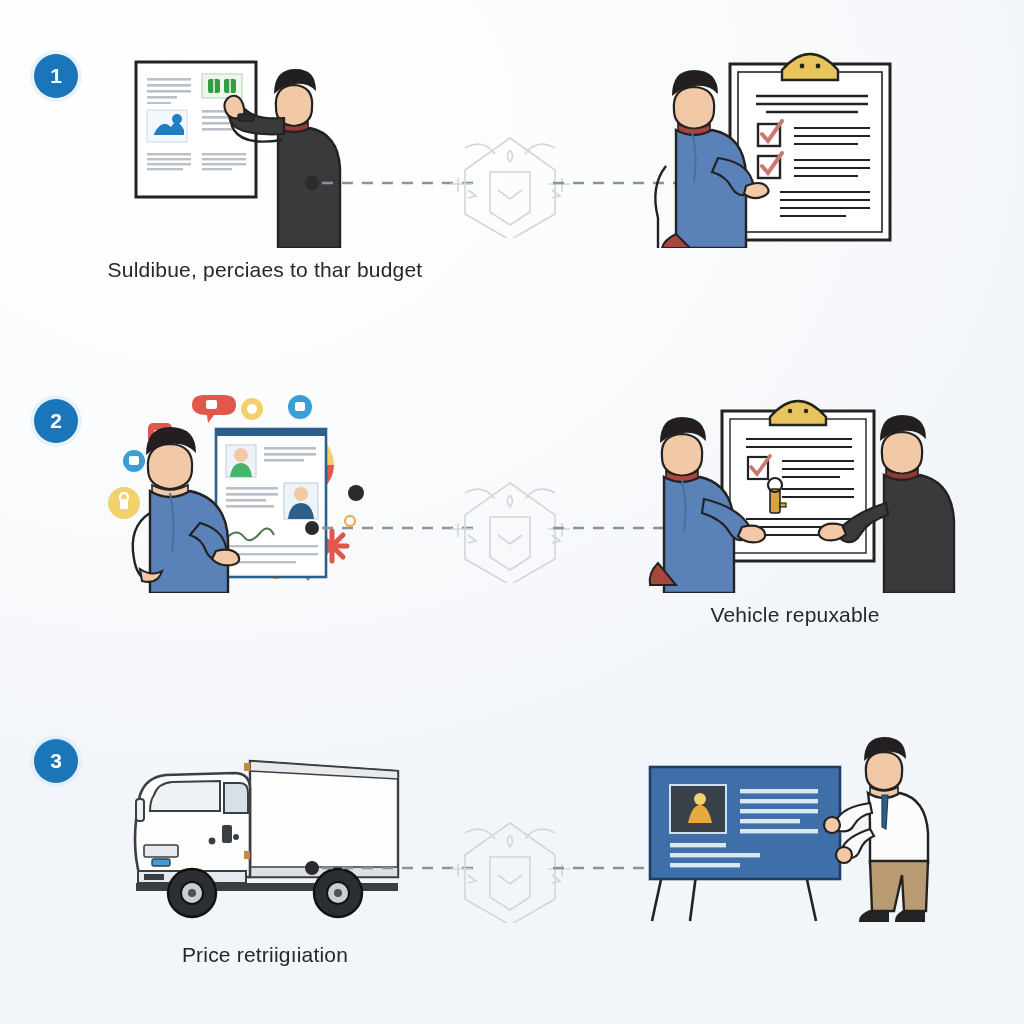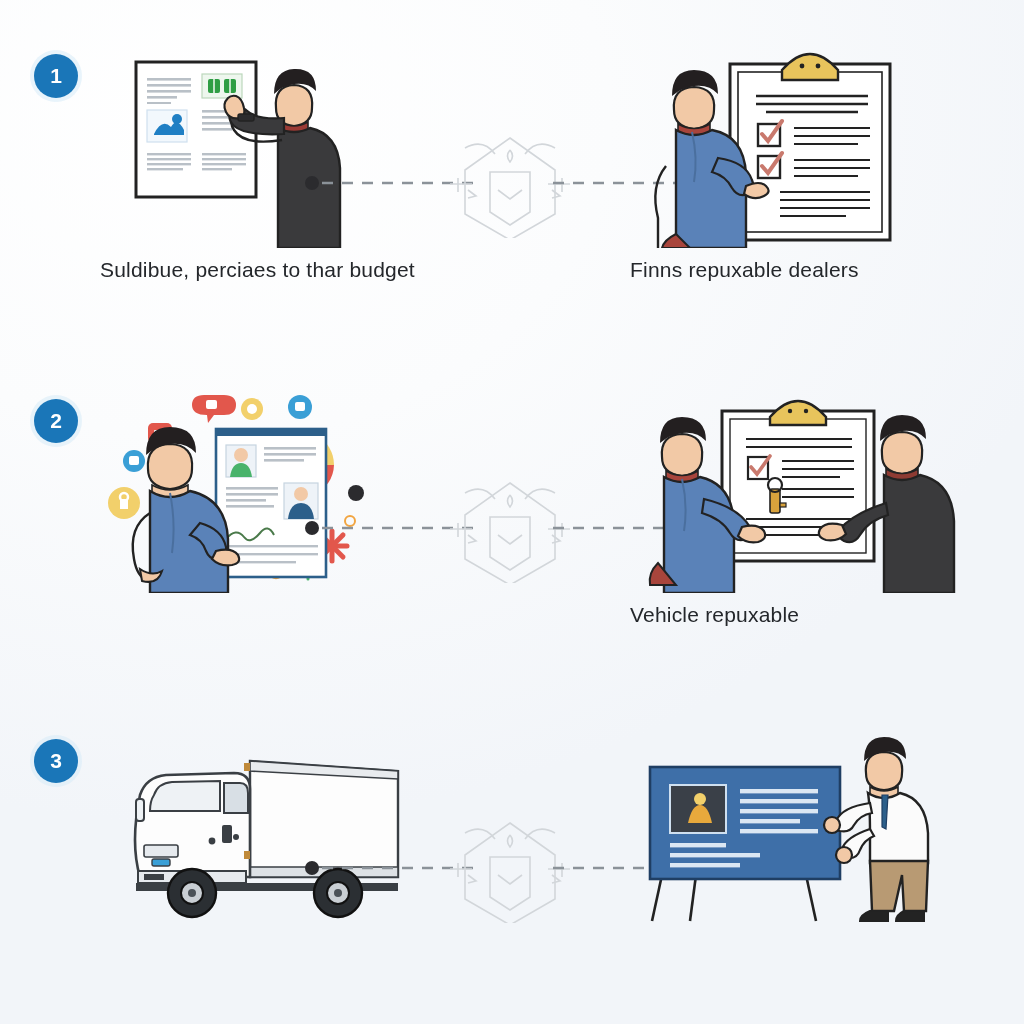--- a/index.html
+++ b/index.html
@@ -49,21 +49,21 @@
     width: 330px; height: 200px;
   }
   .cell.left  { left: 100px; }
   .cell.right { left: 630px; }
   .art { position: absolute; inset: 0; }
 
   .caption {
     position: absolute;
     top: 218px;
     width: 330px;
-    text-align: left;
+    text-align: center;
     font-size: 21px;
     color: #24272b;
     letter-spacing: .2px;
     white-space: nowrap;
   }
   .caption.left  { left: 100px; }
   .caption.right { left: 630px; }
 
   
   .connector {
@@ -199,21 +199,20 @@
         <path d="M48 76 q16 9 32 0 l0 9 q-16 9 -32 0z" fill="#a8453c" stroke="#222" stroke-width="1.6"></path>
         <path d="M46 82 q18 10 36 0 q32 6 34 44 l0 74 l-70 0 l0 -74 q0 -32 0 -44z" fill="#5a82b8" stroke="#222" stroke-width="2.4"></path>
         <path d="M62 84 q6 26 2 50" fill="none" stroke="#4a6f9e" stroke-width="2"></path>
 
         <path d="M88 110 q28 4 34 22 q4 10 -4 14 q-10 4 -16 -6 q-6 -12 -20 -16z" fill="#5a82b8" stroke="#222" stroke-width="2.2"></path>
         <path d="M116 138 q14 -6 20 0 q6 6 -2 10 q-10 5 -20 -2z" fill="#f2c9a6" stroke="#222" stroke-width="2.2"></path>
         <path d="M36 118 q-16 20 -8 52 l0 30" fill="none" stroke="#222" stroke-width="2.4"></path>
         <path d="M46 186 q-12 6 -14 14 l28 0 z" fill="#a8453c" stroke="#222" stroke-width="2"></path>
       </svg>
     </div>
-    <div class="caption right">Finns repuxable dealers</div>
   </div>
 
   <div class="row" id="row-1">
 
     <div class="badge">2</div>
 
     <div class="cell left">
       <svg class="art" viewBox="0 0 330 200" xmlns="http://www.w3.org/2000/svg">
 
         <g>
@@ -389,20 +388,21 @@
         <circle cx="92" cy="160" r="24" fill="#2b2f33" stroke="#111" stroke-width="2.4"></circle>
         <circle cx="92" cy="160" r="11" fill="#c9ced3" stroke="#111" stroke-width="2"></circle>
         <circle cx="92" cy="160" r="4" fill="#4b5157"></circle>
         <circle cx="238" cy="160" r="24" fill="#2b2f33" stroke="#111" stroke-width="2.4"></circle>
         <circle cx="238" cy="160" r="11" fill="#c9ced3" stroke="#111" stroke-width="2"></circle>
         <circle cx="238" cy="160" r="4" fill="#4b5157"></circle>
         <rect x="144" y="30" width="6" height="8" fill="#c08a3a"></rect>
         <rect x="144" y="118" width="6" height="8" fill="#c08a3a"></rect>
       </svg>
     </div>
+    <div class="caption left">Price retriigıiation</div>
 
     <div class="connector">
       <svg width="420" height="110" viewBox="0 0 420 110" xmlns="http://www.w3.org/2000/svg">
         <circle cx="12" cy="55" r="7" fill="#2b2b2e"></circle>
         <line class="ln" x1="22" y1="55" x2="175" y2="55" stroke-dasharray="11 9"></line>
         <g class="wm">
           <path d="M210 10 L255 42 L255 86 L210 112 L165 86 L165 42 Z"></path>
           <path d="M190 44 L230 44 L230 84 L210 97 L190 84 Z"></path>
           <path d="M198 62 l12 9 l12 -9"></path>
           <path d="M210 22 q-5 6 0 12 q5 -6 0 -12"></path>

